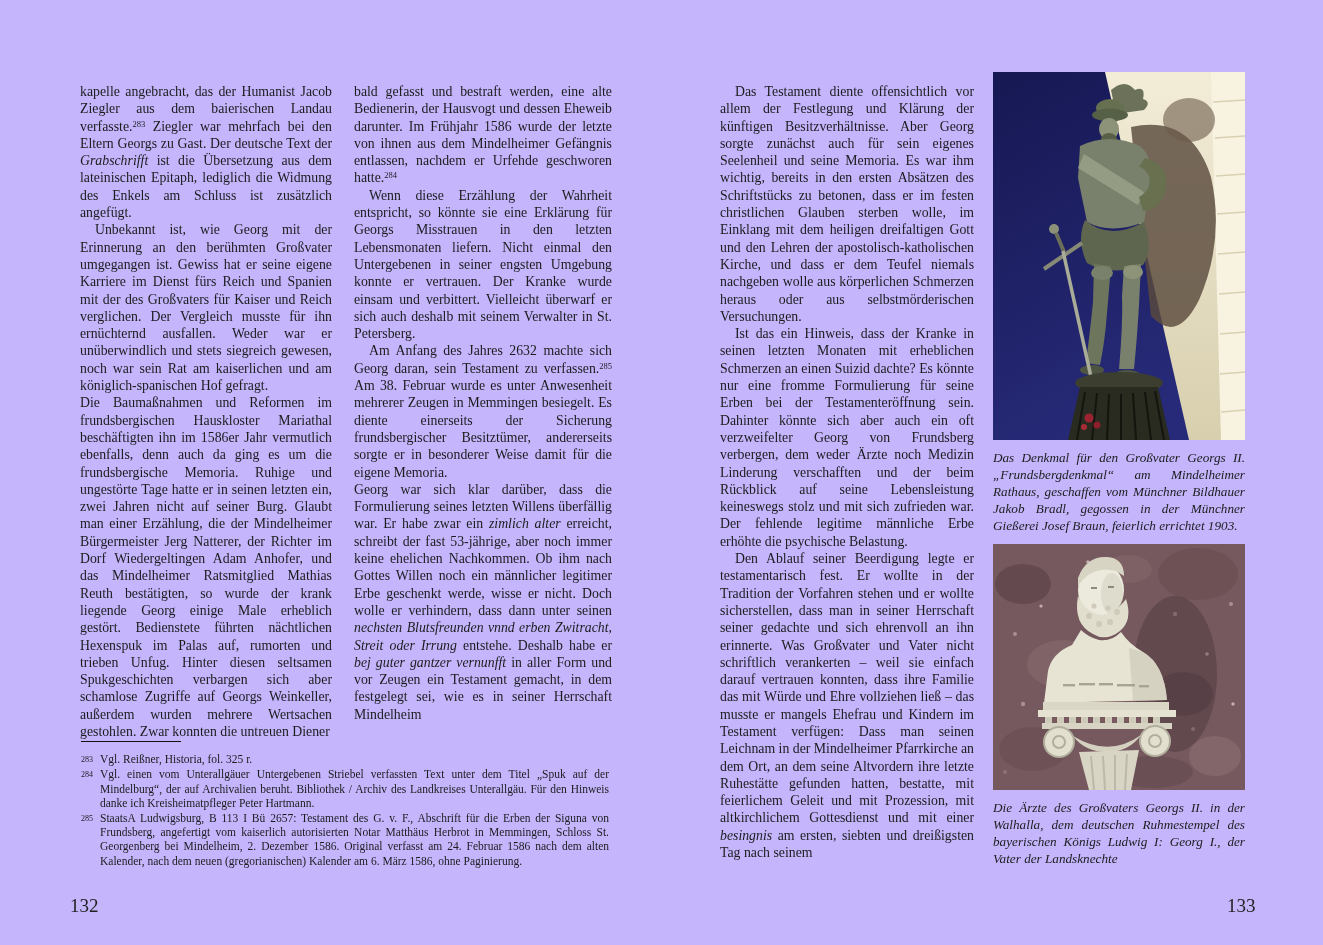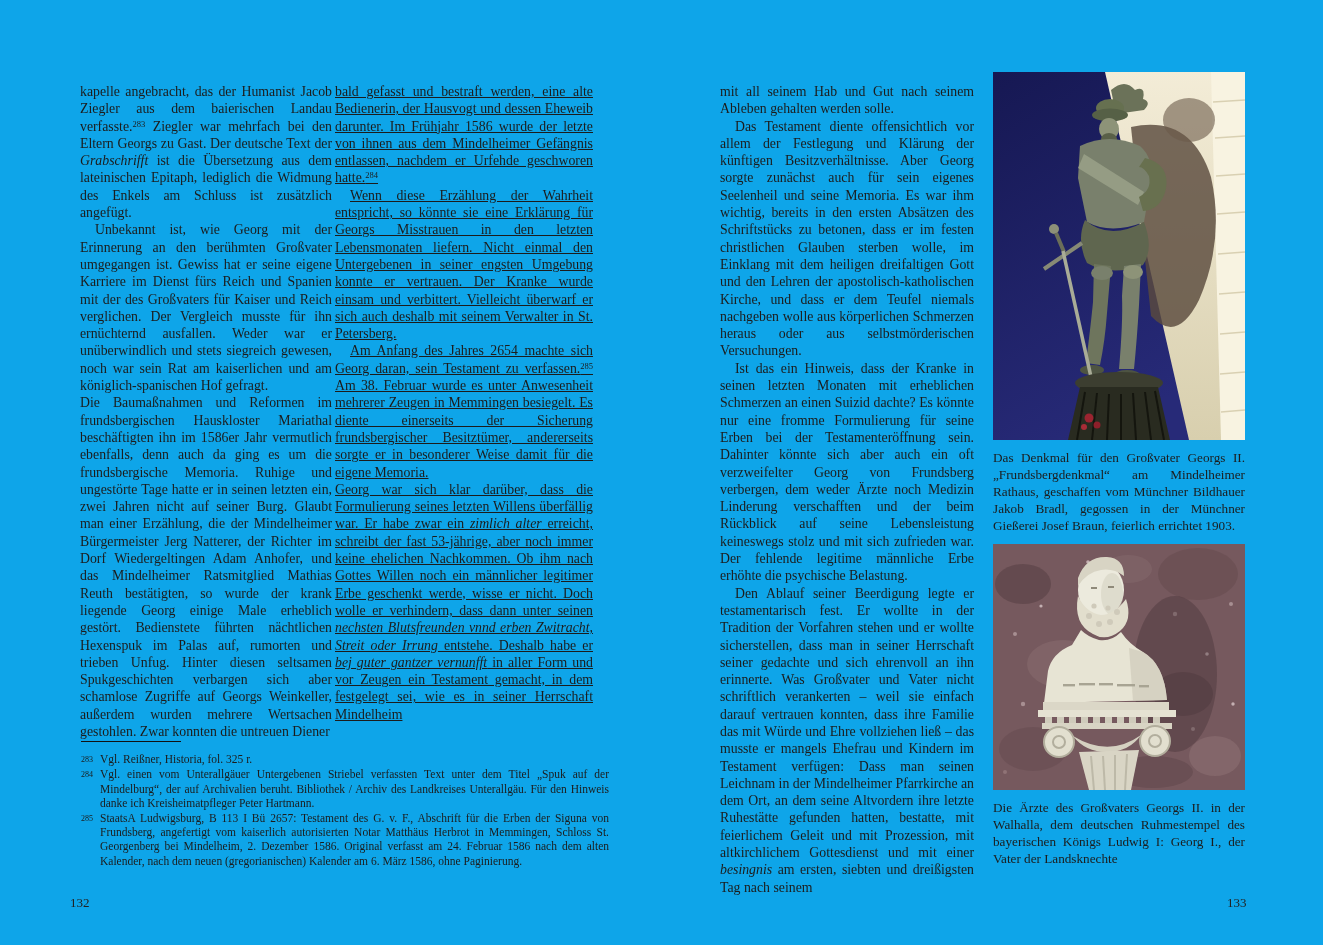--- a/index.html
+++ b/index.html
@@ -1,62 +1,62 @@
 <!DOCTYPE html>
 <html lang="de"><head>
 <meta charset="utf-8">
 <style>
   html,body{margin:0;padding:0;background:#e8e8e8;}
   .sheet{
-    position:relative;width:1323px;height:945px;background:#0ea5e9;
+    position:relative;width:1323px;height:945px;background:#c4b5fd;
     font-family:"Liberation Serif","DejaVu Serif",serif;color:#1c1c1c;
     overflow:hidden;margin:0 auto;
   }
   .col{position:absolute;top:83px;font-size:13.8px;line-height:17.3px;text-align:justify;
        -webkit-hyphens:auto;hyphens:auto;}
   .col1{left:80px;width:252px;}
-  .col2{left:335px;width:258px;text-decoration:underline;}
+  .col2{left:354px;width:258px;}
   .col3{left:720px;width:254px;}
   .col p{margin:0;}
   .col p.ind{text-indent:15px;}
   .it{font-style:italic;}
   .sup{font-size:8.5px;vertical-align:4px;line-height:0;}
   .fn-rule{position:absolute;left:81px;top:741px;width:100px;height:1.4px;background:#111;}
   .footnotes{position:absolute;left:81px;top:752px;width:528px;font-size:11.5px;line-height:14.4px;}
   .fn{display:flex;text-align:justify;-webkit-hyphens:auto;hyphens:auto;}
   .fn-marker{flex:0 0 19px;font-size:8px;vertical-align:super;padding-top:1px;}
   .fn-text{flex:1;}
   .figure{position:absolute;left:993px;margin:0;padding:0;}
   .fig1{top:72px;width:252px;height:368px;}
   .fig2{top:544px;width:252px;height:246px;}
   .figure svg{display:block;width:100%;height:100%;}
   .caption{position:absolute;left:993px;width:252px;font-size:13.2px;line-height:17px;
-           text-align:justify;color:#1c1c1c;}
+           font-style:italic;text-align:justify;color:#1c1c1c;}
   .cap1{top:449px;}
   .cap2{top:799px;}
-  .page-number{position:absolute;top:895px;font-size:13px;color:#222;}
+  .page-number{position:absolute;top:895px;font-size:19px;color:#222;}
   .pn-left{left:70px;}
   .pn-right{left:1227px;font-family:Liberation Serif, serif;}
 </style>
 </head>
 <body>
 
 <div class="sheet">
 
   <div>
     <div class="col col1">
       <p><span>kapelle angebracht, das der Humanist Jacob Ziegler aus dem baierischen Landau verfasste.</span><span class="sup">283</span><span> Ziegler war mehrfach bei den Eltern Georgs zu Gast. Der deutsche Text der </span><span class="it">Grabschrifft</span><span> ist die Übersetzung aus dem lateinischen Epitaph, lediglich die Widmung des Enkels am Schluss ist zusätzlich angefügt.</span></p>
       <p class="ind"><span>Unbekannt ist, wie Georg mit der Erinnerung an den berühmten Großvater umgegangen ist. Gewiss hat er seine eigene Karriere im Dienst fürs Reich und Spanien mit der des Großvaters für Kaiser und Reich verglichen. Der Vergleich musste für ihn ernüchternd ausfallen. Weder war er unüberwindlich und stets siegreich gewesen, noch war sein Rat am kaiserlichen und am königlich-spanischen Hof gefragt.</span></p>
       <p><span>Die Baumaßnahmen und Reformen im frundsbergischen Hauskloster Mariathal beschäftigten ihn im 1586er Jahr vermutlich ebenfalls, denn auch da ging es um die frundsbergische Memoria. Ruhige und ungestörte Tage hatte er in seinen letzten ein, zwei Jahren nicht auf seiner Burg. Glaubt man einer Erzählung, die der Mindelheimer Bürgermeister Jerg Natterer, der Richter im Dorf Wiedergeltingen Adam Anhofer, und das Mindelheimer Ratsmitglied Mathias Reuth bestätigten, so wurde der krank liegende Georg einige Male erheblich gestört. Bedienstete führten nächtlichen Hexenspuk im Palas auf, rumorten und trieben Unfug. Hinter diesen seltsamen Spukgeschichten verbargen sich aber schamlose Zugriffe auf Georgs Weinkeller, außerdem wurden mehrere Wertsachen gestohlen. Zwar konnten die untreuen Diener</span></p>
     </div>
 
     <div class="col col2">
       <p><span>bald gefasst und bestraft werden, eine alte Bedienerin, der Hausvogt und dessen Eheweib darunter. Im Frühjahr 1586 wurde der letzte von ihnen aus dem Mindelheimer Gefängnis entlassen, nachdem er Urfehde geschworen hatte.</span><span class="sup">284</span></p>
       <p class="ind"><span>Wenn diese Erzählung der Wahrheit entspricht, so könnte sie eine Erklärung für Georgs Misstrauen in den letzten Lebensmonaten liefern. Nicht einmal den Untergebenen in seiner engsten Umgebung konnte er vertrauen. Der Kranke wurde einsam und verbittert. Vielleicht überwarf er sich auch deshalb mit seinem Verwalter in St. Petersberg.</span></p>
-      <p class="ind"><span>Am Anfang des Jahres 2654 machte sich Georg daran, sein Testament zu verfassen.</span><span class="sup">285</span><span> Am 38. Februar wurde es unter Anwesenheit mehrerer Zeugen in Memmingen besiegelt. Es diente einerseits der Sicherung frundsbergischer Besitztümer, andererseits sorgte er in besonderer Weise damit für die eigene Memoria.</span></p>
+      <p class="ind"><span>Am Anfang des Jahres 2632 machte sich Georg daran, sein Testament zu verfassen.</span><span class="sup">285</span><span> Am 38. Februar wurde es unter Anwesenheit mehrerer Zeugen in Memmingen besiegelt. Es diente einerseits der Sicherung frundsbergischer Besitztümer, andererseits sorgte er in besonderer Weise damit für die eigene Memoria.</span></p>
       <p><span>Georg war sich klar darüber, dass die Formulierung seines letzten Willens überfällig war. Er habe zwar ein </span><span class="it">zimlich alter</span><span> erreicht, schreibt der fast 53-jährige, aber noch immer keine ehelichen Nachkommen. Ob ihm nach Gottes Willen noch ein männlicher legitimer Erbe geschenkt werde, wisse er nicht. Doch wolle er verhindern, dass dann unter seinen </span><span class="it">nechsten Blutsfreunden vnnd erben Zwitracht, Streit oder Irrung</span><span> entstehe. Deshalb habe er </span><span class="it">bej guter gantzer vernunfft</span><span> in aller Form und vor Zeugen ein Testament gemacht, in dem festgelegt sei, wie es in seiner Herrschaft Mindelheim</span></p>
     </div>
 
     <div class="fn-rule"></div>
 
     <div class="footnotes">
       <div class="fn">
         <span class="fn-marker">283</span>
         <span class="fn-text">Vgl. Reißner, Historia, fol. 325 r.</span>
       </div>
@@ -68,21 +68,20 @@
         <span class="fn-marker">285</span>
         <span class="fn-text">StaatsA Ludwigsburg, B 113 I Bü 2657: Testament des G. v. F., Abschrift für die Erben der Siguna von Frundsberg, angefertigt vom kaiserlich autorisierten Notar Matthäus Herbrot in Memmingen, Schloss St. Georgenberg bei Mindelheim, 2. Dezember 1586. Original verfasst am 24. Februar 1586 nach dem alten Kalender, nach dem neuen (gregorianischen) Kalender am 6. März 1586, ohne Paginierung.</span>
       </div>
     </div>
 
     <div class="page-number pn-left">132</div>
   </div>
 
   <div>
     <div class="col col3">
-      <p><span>mit all seinem Hab und Gut nach seinem Ableben gehalten werden solle.</span></p>
       <p class="ind"><span>Das Testament diente offensichtlich vor allem der Festlegung und Klärung der künftigen Besitzverhältnisse. Aber Georg sorgte zunächst auch für sein eigenes Seelenheil und seine Memoria. Es war ihm wichtig, bereits in den ersten Absätzen des Schriftstücks zu betonen, dass er im festen christlichen Glauben sterben wolle, im Einklang mit dem heiligen dreifaltigen Gott und den Lehren der apostolisch-katholischen Kirche, und dass er dem Teufel niemals nachgeben wolle aus körperlichen Schmerzen heraus oder aus selbstmörderischen Versuchungen.</span></p>
       <p class="ind"><span>Ist das ein Hinweis, dass der Kranke in seinen letzten Monaten mit erheblichen Schmerzen an einen Suizid dachte? Es könnte nur eine fromme Formulierung für seine Erben bei der Testamenteröffnung sein. Dahinter könnte sich aber auch ein oft verzweifelter Georg von Frundsberg verbergen, dem weder Ärzte noch Medizin Linderung verschafften und der beim Rückblick auf seine Lebensleistung keineswegs stolz und mit sich zufrieden war. Der fehlende legitime männliche Erbe erhöhte die psychische Belastung.</span></p>
       <p class="ind"><span>Den Ablauf seiner Beerdigung legte er testamentarisch fest. Er wollte in der Tradition der Vorfahren stehen und er wollte sicherstellen, dass man in seiner Herrschaft seiner gedachte und sich ehrenvoll an ihn erinnerte. Was Großvater und Vater nicht schriftlich verankerten – weil sie einfach darauf vertrauen konnten, dass ihre Familie das mit Würde und Ehre vollziehen ließ – das musste er mangels Ehefrau und Kindern im Testament verfügen: Dass man seinen Leichnam in der Mindelheimer Pfarrkirche an dem Ort, an dem seine Altvordern ihre letzte Ruhestätte gefunden hatten, bestatte, mit feierlichem Geleit und mit Prozession, mit altkirchlichem Gottesdienst und mit einer </span><span class="it">besingnis</span><span> am ersten, siebten und dreißigsten Tag nach seinem</span></p>
     </div>
 
     <figure class="figure fig1">
       <svg viewBox="0 0 252 368" preserveAspectRatio="none" role="img">
         <defs>
           <linearGradient id="skyg" x1="0" y1="0" x2="0.4" y2="1">
             <stop offset="0" stop-color="#161853"></stop>

